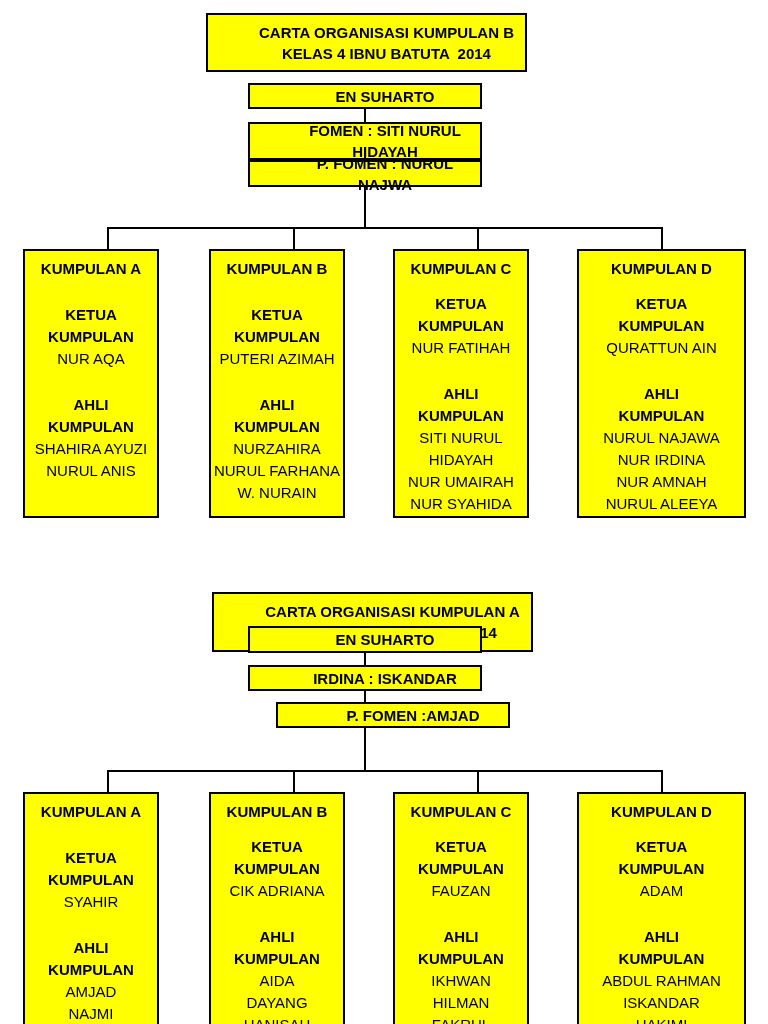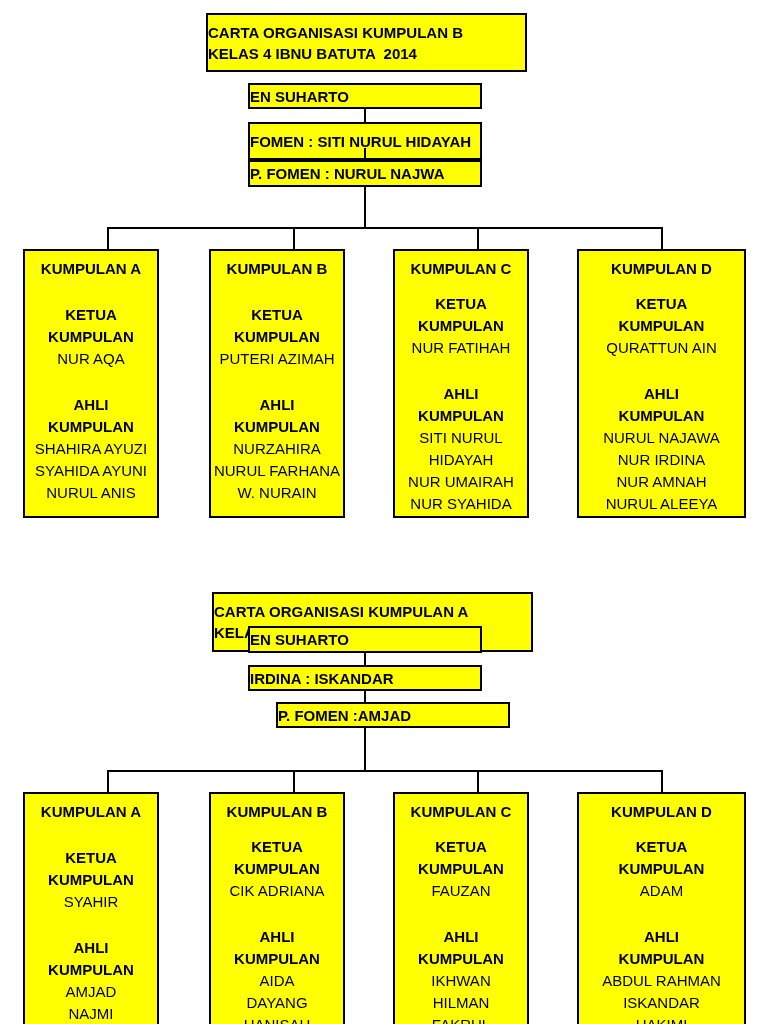--- a/index.html
+++ b/index.html
@@ -11,23 +11,23 @@
     font-family: "Liberation Sans", sans-serif;
     color: var(--text, #000000);
   }
   .chart { position:absolute; inset:0; }
   .box {
     position:absolute;
     background: var(--box-fill, #ffff00);
     border: 2px solid var(--box-border, #000000);
     box-sizing: border-box;
     display:flex; flex-direction:column;
-    align-items:flex-start; justify-content:center;
+    align-items:center; justify-content:center;
     text-align:center;
-    font-weight:bold; font-size:15px; line-height:21px;
+    font-weight:bold; font-size:15px; line-height:21px;padding-left:40px;
   }
   .tline { white-space: pre; }
   .gbox {
     position:absolute;
     width:136px; height:269px;
     background: var(--box-fill, #ffff00);
     border: 2px solid var(--box-border, #000000);
     box-sizing:border-box;
     text-align:center;
     font-size:15px; line-height:22px;
@@ -80,21 +80,20 @@
       <div class="gtitle">KUMPULAN A</div>
       <div class="heading">KETUA</div>
       <div class="heading">KUMPULAN</div>
       <div>
           <div>NUR AQA</div>
         </div>
       <div class="heading ahli-gap">AHLI</div>
       <div class="heading">KUMPULAN</div>
       <div>
           <div>SHAHIRA AYUZI</div>
-          <div>SYAHIDA AYUNI</div>
           <div>NURUL ANIS</div>
         </div>
     </div>
 
     <div class="gbox" style="left:209px; top:249px;">
       <div class="gtitle">KUMPULAN B</div>
       <div class="heading">KETUA</div>
       <div class="heading">KUMPULAN</div>
       <div>
           <div>PUTERI AZIMAH</div>

